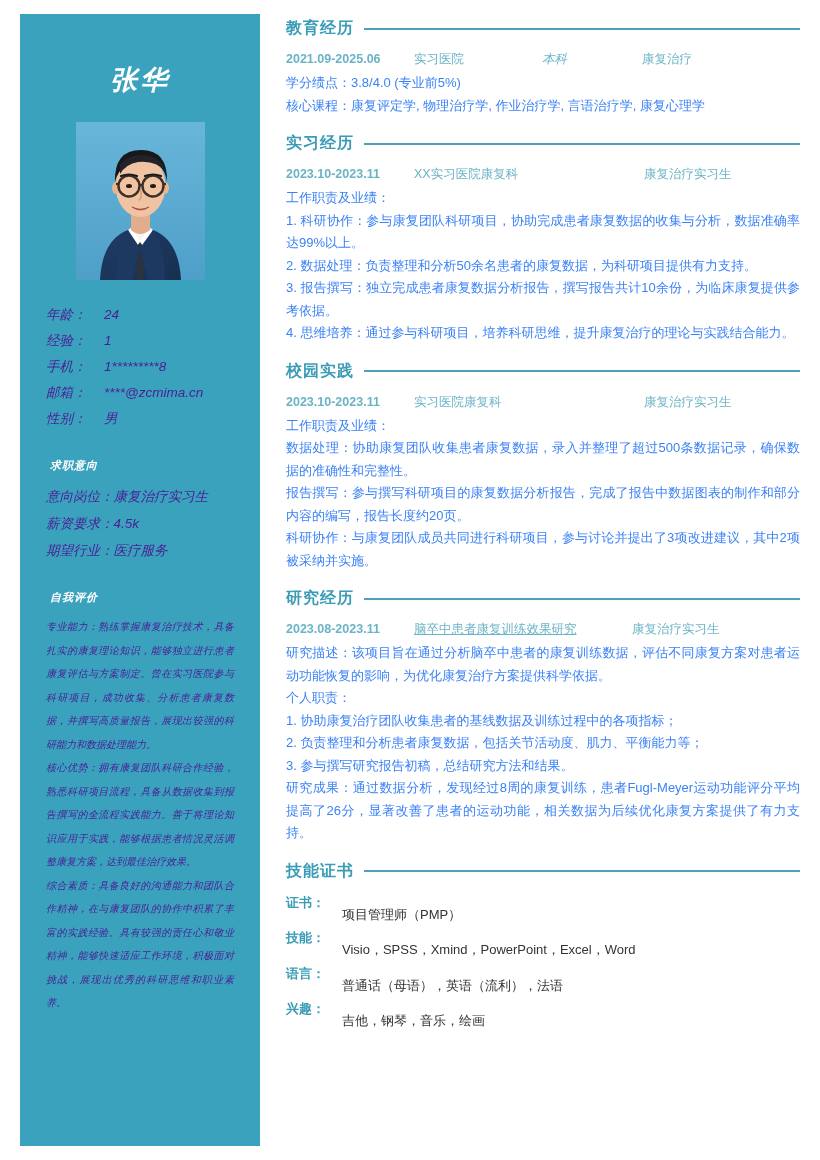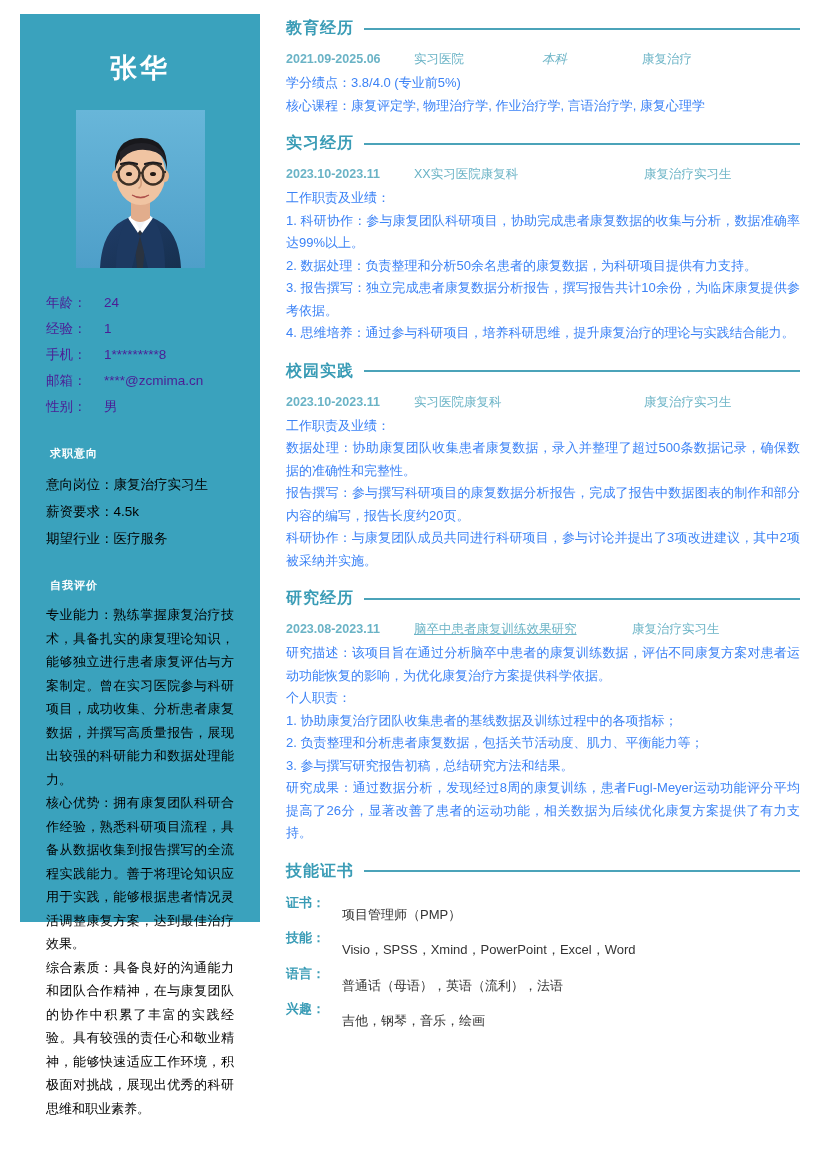--- a/index.html
+++ b/index.html
@@ -12,24 +12,25 @@
     position: relative;
     width: 820px; height: 1160px;
     background: #ffffff;
     overflow: hidden;
   }
 
   
   .sidebar {
     position: absolute;
     left: 20px; top: 14px;
-    width: 240px; height: 908px;
+    width: 240px; height: 1132px;
     background: #3aa2bd;
-    padding: 0 26px;
+    padding: 12px 26px;
     color: #ffffff;
+    font-style: italic;
   }
   .name {
     text-align: center;
     font-size: 27px;
     font-weight: bold;
     letter-spacing: 3px;
     color: #ffffff;
     margin-top: 36px;
     margin-bottom: 24px;
   }
@@ -57,27 +58,27 @@
   .side-head {
     font-size: 11px;
     font-weight: bold;
     color: #ffffff;
     letter-spacing: 1px;
     margin: 26px 0 10px 4px;
   }
   .side-kv {
     font-size: 13.5px;
     line-height: 27px;
-    color: #000000;
+    color: #4c1d95;
     white-space: nowrap;
   }
   .side-para {
-    font-size: 13px;
+    font-size: 10px;
     line-height: 23.5px;
-    color: #000000;
+    color: #4c1d95;
     text-align: justify;
     text-justify: inter-ideograph;
   }
 
   
   .main {
     position: absolute;
     left: 286px; top: 18px;
     width: 514px;
   }

